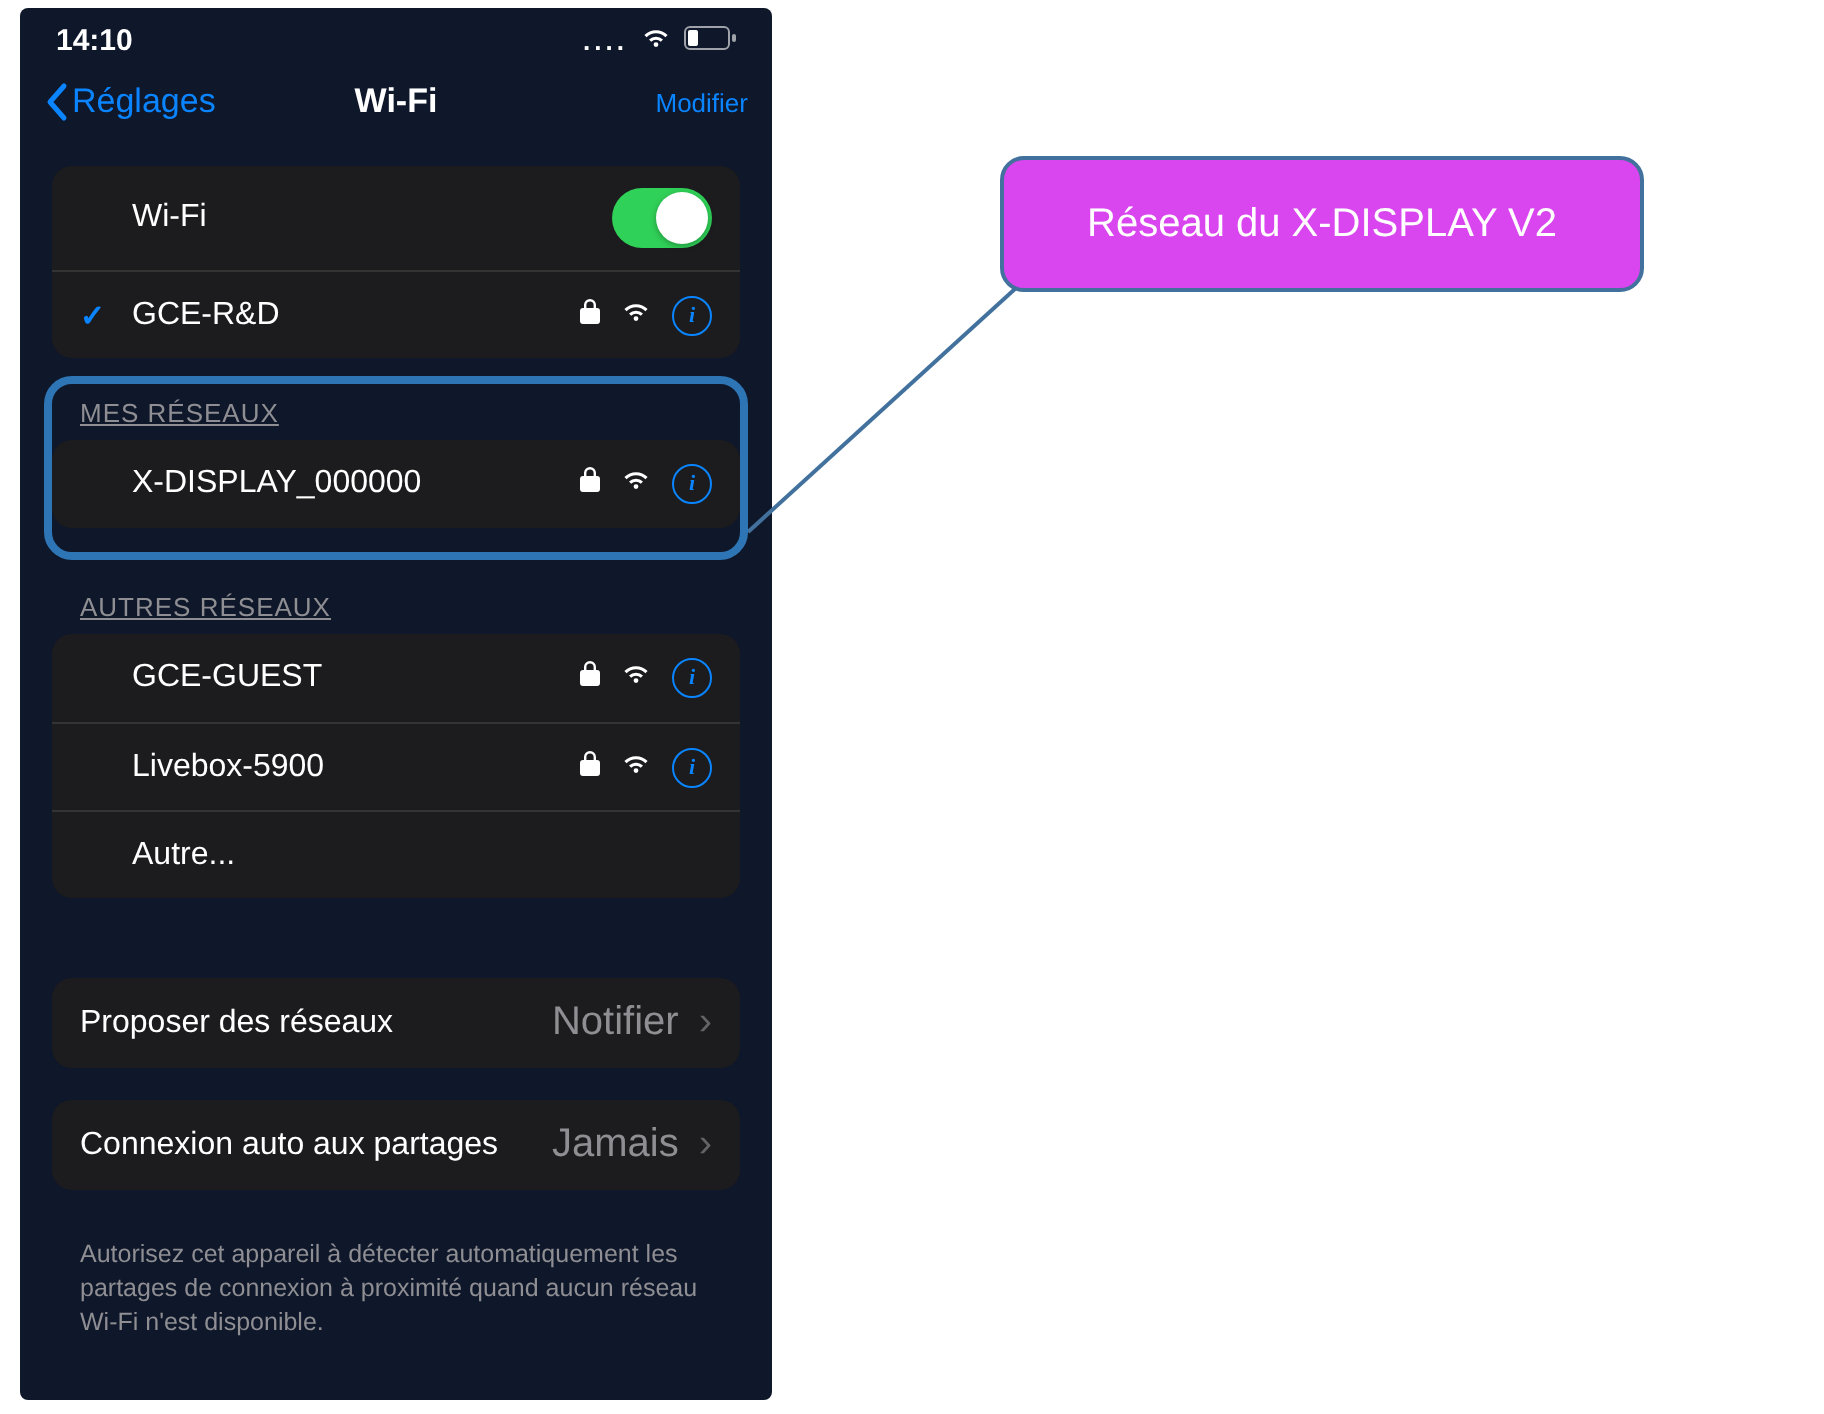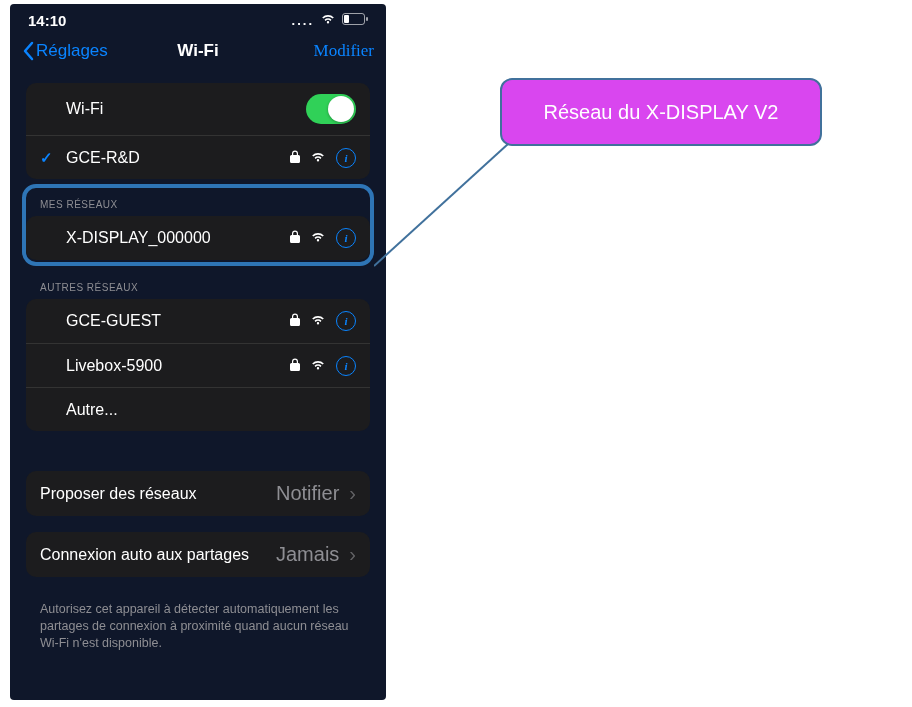--- a/index.html
+++ b/index.html
@@ -3,30 +3,30 @@
   <meta charset="utf-8">
   <style>
     * { margin:0; padding:0; box-sizing:border-box; font-family:-apple-system, Arial, sans-serif; }
     body { background:#fff; width:912px; height:707px; position:relative; }
     .phone { position:absolute; left:10px; top:4px; width:376px; height:696px; background:#0f172a; color:#fff; border-radius:4px; overflow:hidden; }
     .statusbar { display:flex; justify-content:space-between; align-items:center; padding:8px 18px 2px; font-size:15px; font-weight:600; }
     .status-right { display:flex; gap:6px; align-items:center; font-size:13px; letter-spacing:2px; }
     .navbar { display:flex; justify-content:space-between; align-items:center; padding:10px 12px 22px; }
     .nav-back { display:flex; align-items:center; gap:2px; color:#0a84ff; font-size:17px; cursor:pointer; }
     .nav-title { font-size:17px; font-weight:600; position:absolute; left:50%; transform:translateX(-50%); }
-    .nav-edit { color:#0a84ff; font-size:17px; cursor:pointer;font-family:Liberation Serif, serif; }
+    .nav-edit { color:#0a84ff; font-size:13px; cursor:pointer; }
     .content { padding:0 16px; }
     .card { background:#1c1c1e; border-radius:10px; overflow:hidden; margin-bottom:16px; }
     .row { display:flex; align-items:center; justify-content:space-between; padding:11px 14px; min-height:44px; }
     .row + .row { border-top:1px solid #333; }
     .row-left { display:flex; align-items:center; gap:10px; }
     .check { color:#0a84ff; font-weight:700; width:16px; font-size:15px; }
     .row-name { font-size:16px; font-weight:400; }
     .row-right { display:flex; align-items:center; gap:10px; }
-    .sect-head { color:#8e8e93; font-size:10px; padding:0 14px 6px; text-transform:uppercase; letter-spacing:0.5px; margin-top:20px; }
+    .sect-head { color:#8e8e93; font-size:13px; padding:0 14px 6px; text-transform:uppercase; letter-spacing:0.5px; margin-top:20px;text-decoration:underline; }
     .info-ico { width:20px; height:20px; border:1.5px solid #0a84ff; border-radius:50%; display:flex; align-items:center; justify-content:center; color:#0a84ff; font-size:11px; cursor:pointer; font-family:Georgia, serif; font-style:italic; font-weight:700; }
     .switch { width:50px; height:30px; background:#30d158; border-radius:15px; position:relative; cursor:pointer; }
     .knob { width:26px; height:26px; background:#fff; border-radius:50%; position:absolute; right:2px; top:2px; box-shadow:0 1px 3px rgba(0,0,0,.3); }
     .highlight-box { border:4px solid #2e75b6; border-radius:14px; margin:-32px -4px 16px; padding:28px 0 0; }
     .chev { color:#636366; font-size:20px; }
     .row-val { color:#8e8e93; font-size:20px; }
     .footer-text { color:#8e8e93; font-size:12.5px; padding:8px 14px 16px; line-height:1.35; }
     .callout { position:absolute; left:500px; top:78px; width:322px; height:68px; background:#d946ef; border:2px solid #41719c; border-radius:12px; display:flex; align-items:center; justify-content:center; color:#fff; font-size:20px; }
     .callout-line { position:absolute; left:374px; top:144px; width:144px; height:128px; pointer-events:none; }
   </style>
@@ -84,21 +84,21 @@
           <span><svg width="16" height="12" viewBox="0 0 16 12">
                 <path d="M8 10.5a1.2 1.2 0 100-2.4 1.2 1.2 0 000 2.4zM4.5 6.8a5 5 0 017 0l-1.1 1.1a3.4 3.4 0 00-4.8 0zM2.2 4.5a8.2 8.2 0 0111.6 0l-1.1 1.1a6.6 6.6 0 00-9.4 0z" fill="#fff"></path>
               </svg></span>
           <span class="info-ico">i</span>
         </div>
       </div>
     </div>
 
     <div class="sect-head">MES RÉSEAUX</div>
     <div class="highlight-box">
-      <div class="card" style="margin-bottom:2px">
+      <div class="card" style="margin-bottom:12px">
         <div class="row">
           <span class="row-name" style="padding-left:26px">X-DISPLAY_000000</span>
           <div class="row-right">
             <span><svg width="10" height="13" viewBox="0 0 10 13">
                   <path d="M2 5V3.5a3 3 0 016 0V5h.5A1.5 1.5 0 0110 6.5v5A1.5 1.5 0 018.5 13h-7A1.5 1.5 0 010 11.5v-5A1.5 1.5 0 011.5 5H2zm1.2 0h3.6V3.5a1.8 1.8 0 00-3.6 0V5z" fill="#fff"></path>
                 </svg></span>
             <span><svg width="16" height="12" viewBox="0 0 16 12">
                   <path d="M8 10.5a1.2 1.2 0 100-2.4 1.2 1.2 0 000 2.4zM4.5 6.8a5 5 0 017 0l-1.1 1.1a3.4 3.4 0 00-4.8 0zM2.2 4.5a8.2 8.2 0 0111.6 0l-1.1 1.1a6.6 6.6 0 00-9.4 0z" fill="#fff"></path>
                 </svg></span>
             <span class="info-ico">i</span>

